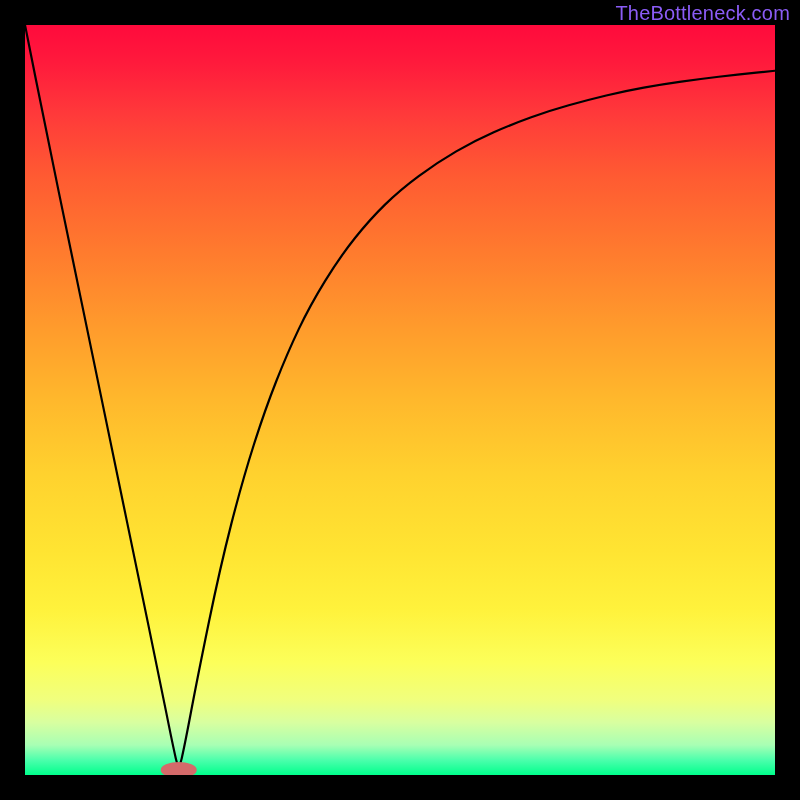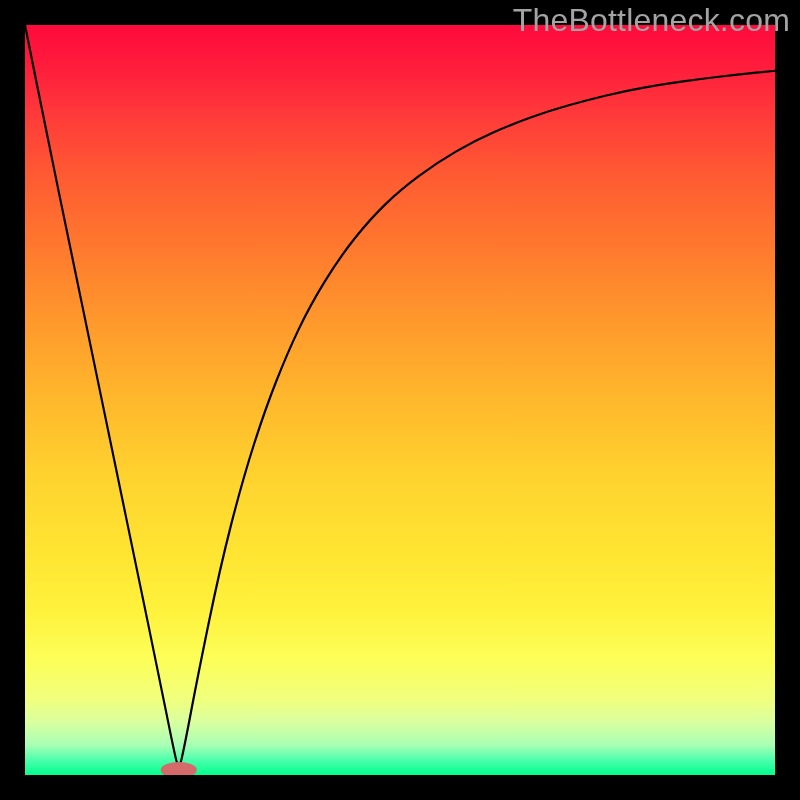--- a/index.html
+++ b/index.html
@@ -56,22 +56,22 @@
     stroke-linejoin: round;
   }
   .marker {
     fill: #d46a6a;
     stroke: none;
   }
   .watermark {
     position: absolute;
     top: 2px;
     right: 10px;
-    color: #a3a3a3;
-    font-size: 32px;
+    color: #8b5cf6;
+    font-size: 20px;
     font-weight: 500;
     letter-spacing: 0.2px;
     user-select: none;
   }
 </style>
 </head>
 <body>
 
 <div class="chart-container">
   <div class="plot-area">

